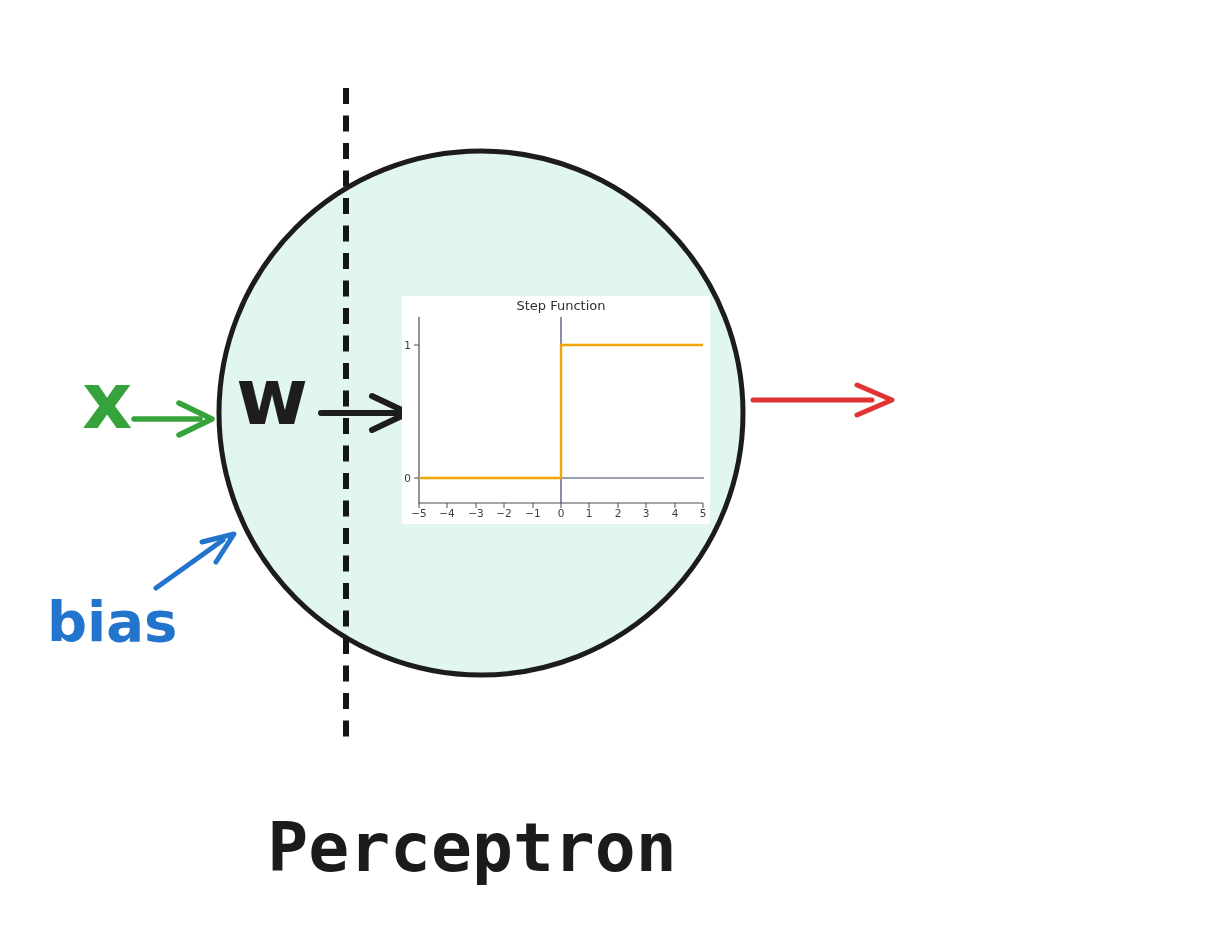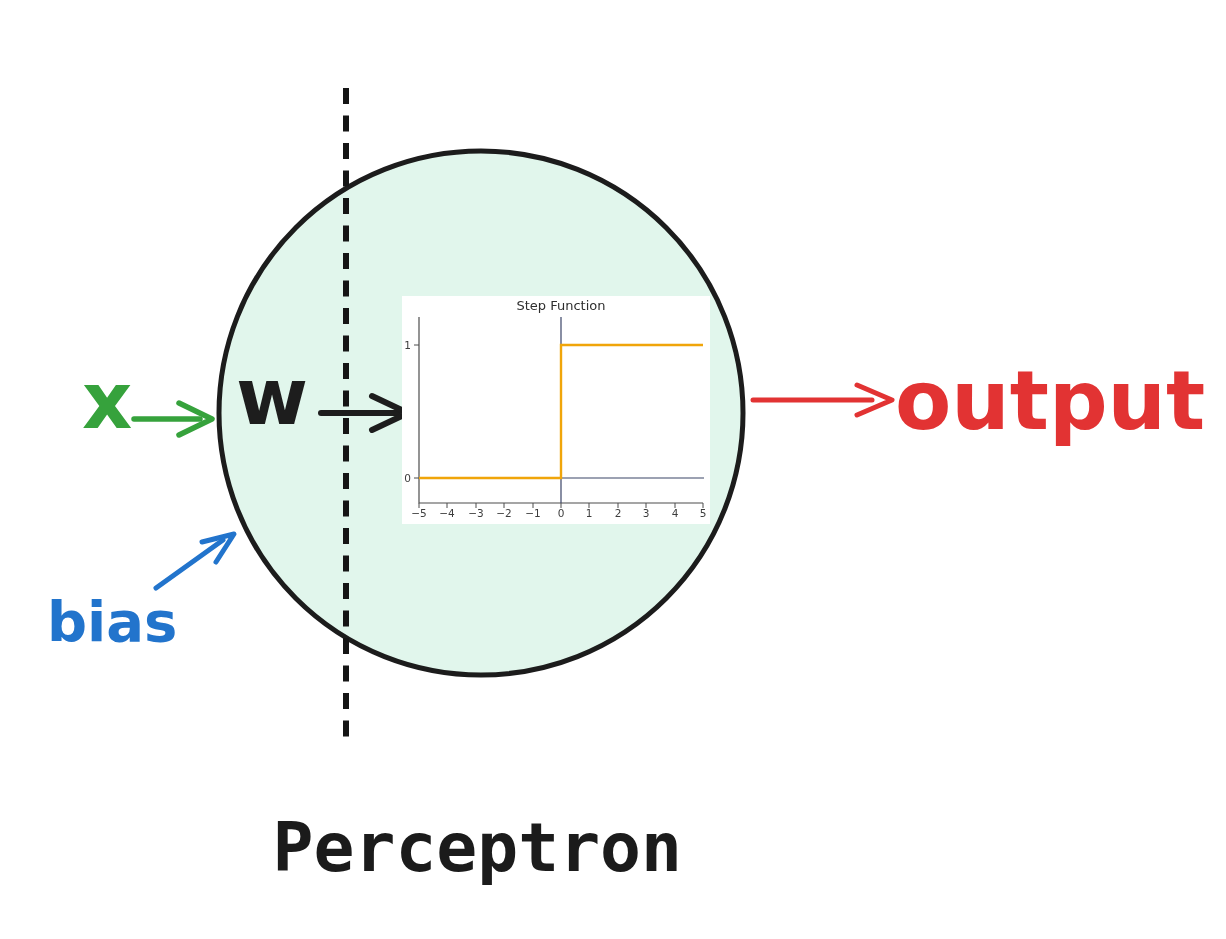--- a/index.html
+++ b/index.html
@@ -51,21 +51,21 @@
     left: 47px;
     top: 594px;
     font-size: 56px;
     font-weight: 600;
     color: #2274cc;
   }
   .diagram-title {
     left: 262px;
     top: 814px;
     width: 420px;
-    text-align: right;
+    text-align: center;
     font-size: 68px;
     font-weight: bold;
     color: #1b1b1b;
     font-family: "DejaVu Sans Mono", "Liberation Mono", monospace;
   }
   .plot-text {
     font-family: "DejaVu Sans", "Liberation Sans", sans-serif;
     fill: #3d3d3d;
   }
   .plot-title-text {
@@ -153,19 +153,18 @@
         <text x="411" y="482">0</text>
         <text x="411" y="349">1</text>
       </g>
     </g>
   </svg>
 
   <div class="label input-label">x</div>
 
   <div class="label weight-label">w</div>
 
-  <div class="label output-label">output</div>
 
   <div class="label bias-label">bias</div>
 
   <div class="label diagram-title">Perceptron</div>
 
 </div>
 
 </body></html>

